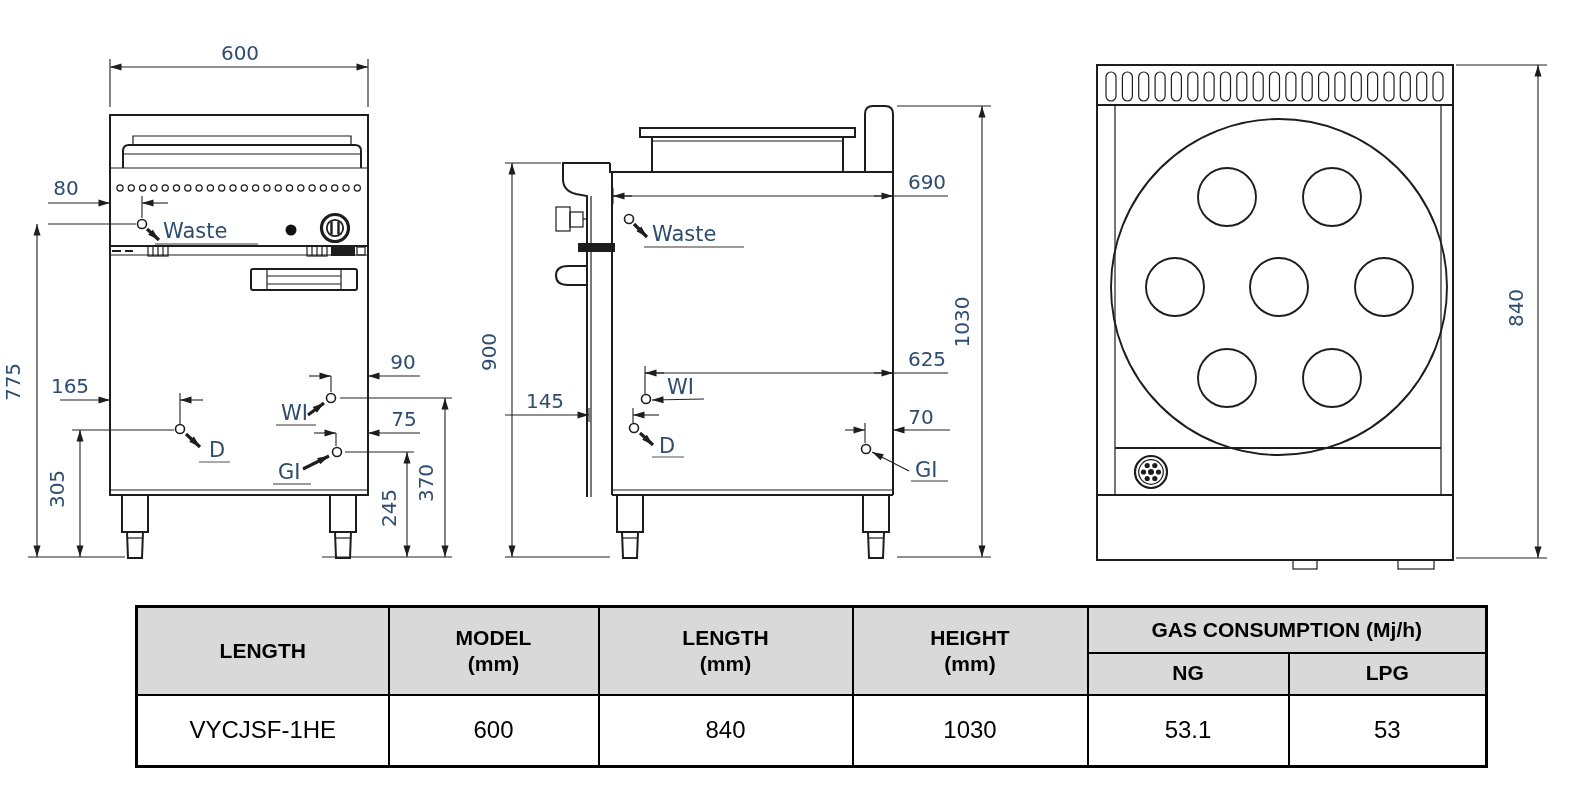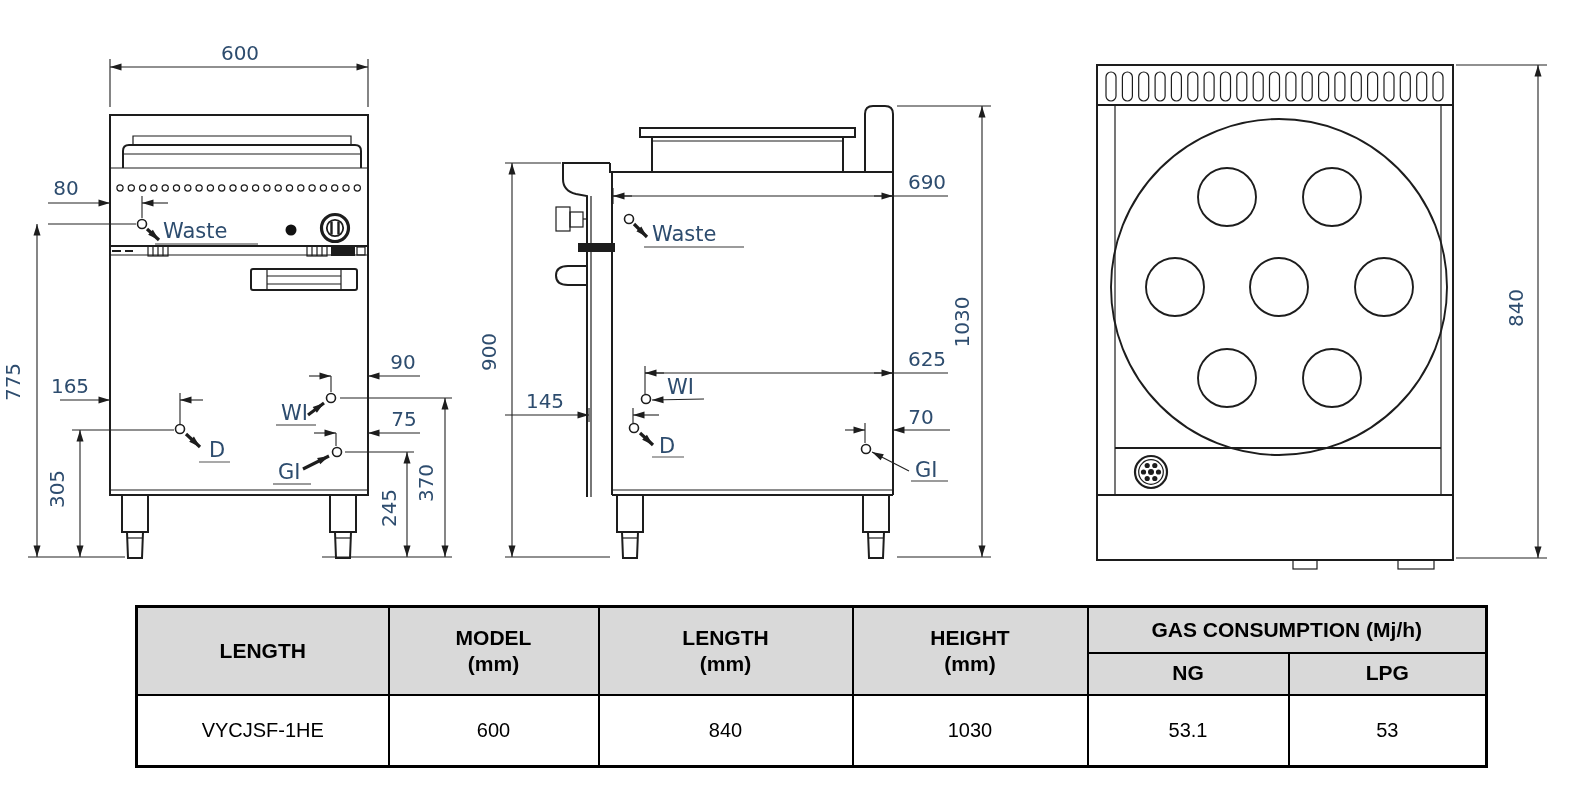--- a/index.html
+++ b/index.html
@@ -16,21 +16,21 @@
   .pt{fill:#fff;stroke:#1d1d1d;stroke-width:1.6;}
   .ld{stroke:#1d1d1d;stroke-width:3.2;fill:none;}
   text.dt{fill:#2d4c6e;font-family:"DejaVu Sans",sans-serif;font-size:20px;}
   text.lb{fill:#2d4c6e;font-family:"DejaVu Sans",sans-serif;font-size:21px;}
   
   #spec-table{position:absolute;left:135px;top:605px;width:1350px;border-collapse:collapse;
               table-layout:fixed;border:3px solid #000;}
   #spec-table th,#spec-table td{border:2px solid #000;text-align:center;vertical-align:middle;
               padding:0;color:#000;}
   #spec-table th{background:#d9d9d9;font-size:21px;font-weight:bold;line-height:1.25;}
-  #spec-table td{background:#fff;font-size:20px;font-weight:normal;}
+  #spec-table td{background:#fff;font-size:24px;font-weight:normal;}
   .hr1{height:46px;} .hr2{height:42px;} .dr{height:72px;}
 </style>
 </head>
 <body>
 
 <div id="page">
 
 
   <svg width="1572" height="802" viewBox="0 0 1572 802">
     <defs>

